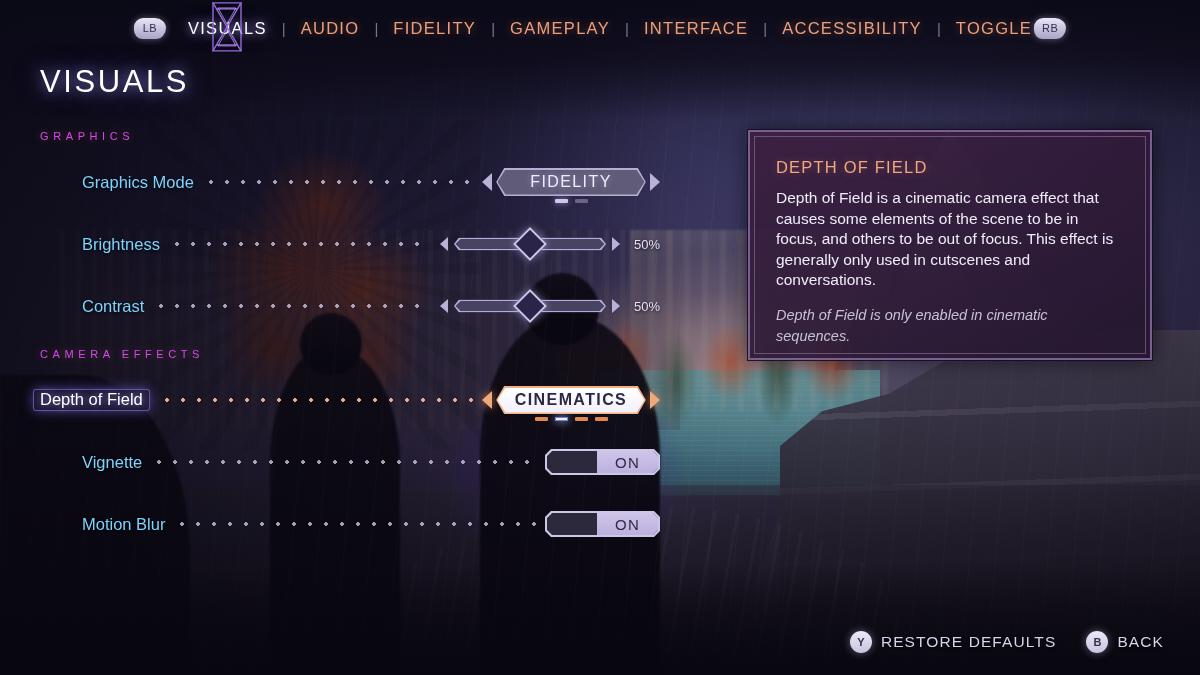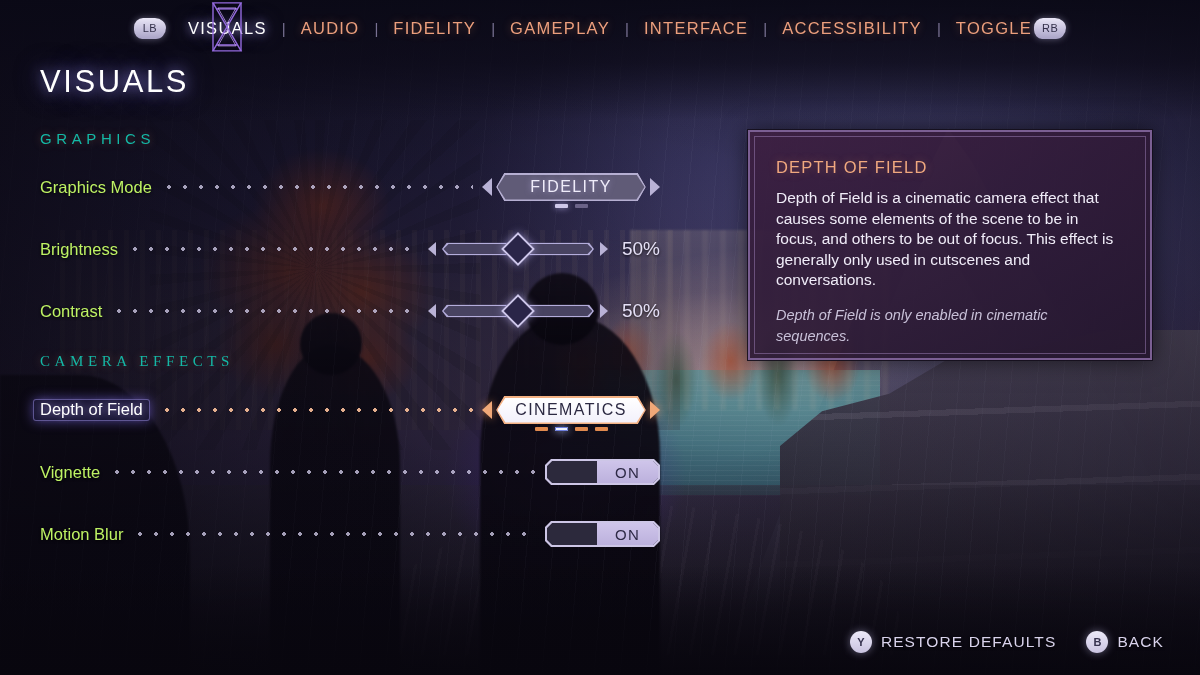--- a/index.html
+++ b/index.html
@@ -223,36 +223,37 @@
     font-size: 31px; letter-spacing: 2.6px; font-weight: 500;
     color: #ffffff;
     text-shadow: 0 0 14px rgba(160,150,250,.85), 0 0 28px rgba(110,95,215,.55);
     z-index: 25;
   }
 
   
   .settings { position: absolute; left: 40px; top: 130px; width: 620px; z-index: 25; }
 
   .section-header {
-    font-size: 15px; letter-spacing: 4.6px;
-    color: #14b8a6;
+    font-size: 11px; letter-spacing: 4.6px;
+    color: #d946ef;
     text-shadow: 0 0 8px rgba(220,130,90,.40);
     margin-bottom: 20px;
   }
-  .section-header.second { margin-top: 18px; font-family: Liberation Serif, serif; }
+  .section-header.second { margin-top: 18px; }
 
   .row {
     position: relative;
     display: flex; align-items: center;
     height: 40px;
     margin-bottom: 22px;
   }
   .row-label {
-    font-size: 16.5px; color: #bef264; white-space: nowrap;
+    font-size: 16.5px; color: #7dd3fc; white-space: nowrap;
     text-shadow: 0 1px 3px rgba(0,0,0,.8);
+    margin-left: 42px;
   }
   .row.selected .row-label {
     color: #ffffff;
     padding: 1px 7px 2px 7px;
     margin-left: -7px;
     border-radius: 3px;
     background: rgba(40,34,82,.55);
     box-shadow: 0 0 12px rgba(130,110,240,.55), inset 0 0 0 1px rgba(175,160,255,.45);
     text-shadow: 0 0 8px rgba(190,175,255,.8);
   }
@@ -308,21 +309,21 @@
   }
   .sel-text {
     position: relative; z-index: 2;
     font-size: 16px; letter-spacing: 1.4px;
     color: #efecfa;
     text-shadow: 0 0 6px rgba(200,195,255,.55);
   }
   
   .row.selected .sel-box::before { background: #f3b183; }
   .row.selected .sel-box::after  { background: linear-gradient(180deg,#ffffff 0%,#f2f0fb 100%); }
-  .row.selected .sel-text { color: #2c2942; text-shadow: none; }
+  .row.selected .sel-text { color: #2c2942; text-shadow: none; font-weight: bold; }
   .row.selected .sel-box { filter: drop-shadow(0 0 10px rgba(165,130,255,.75)); }
 
   
   .pager {
     position: absolute; left: 0; right: 0; top: 31px;
     display: flex; align-items: center; justify-content: center; gap: 7px;
   }
   .pager .dash {
     width: 13px; height: 4px; border-radius: 1px;
     background: #6b6388;
@@ -358,21 +359,21 @@
   .slider-thumb {
     position: absolute; top: 50%;
     width: 24px; height: 24px;
     transform: translate(-50%,-50%) rotate(45deg);
     background: #2a2548;
     border: 2px solid #cdc6ea;
     z-index: 3;
     box-shadow: 0 0 9px rgba(190,182,250,.6);
   }
   .slider-val {
-    font-size: 19px; color: #e4dff5; margin-left: 8px;
+    font-size: 13px; color: #e4dff5; margin-left: 8px;
     text-shadow: 0 1px 3px rgba(0,0,0,.8);
   }
   .sl-arrow {
     width: 0; height: 0;
     border-top: 7px solid transparent;
     border-bottom: 7px solid transparent;
   }
   .sl-arrow.left  { border-right: 8px solid #b9b2d6; }
   .sl-arrow.right { border-left: 8px solid #b9b2d6; }
 

